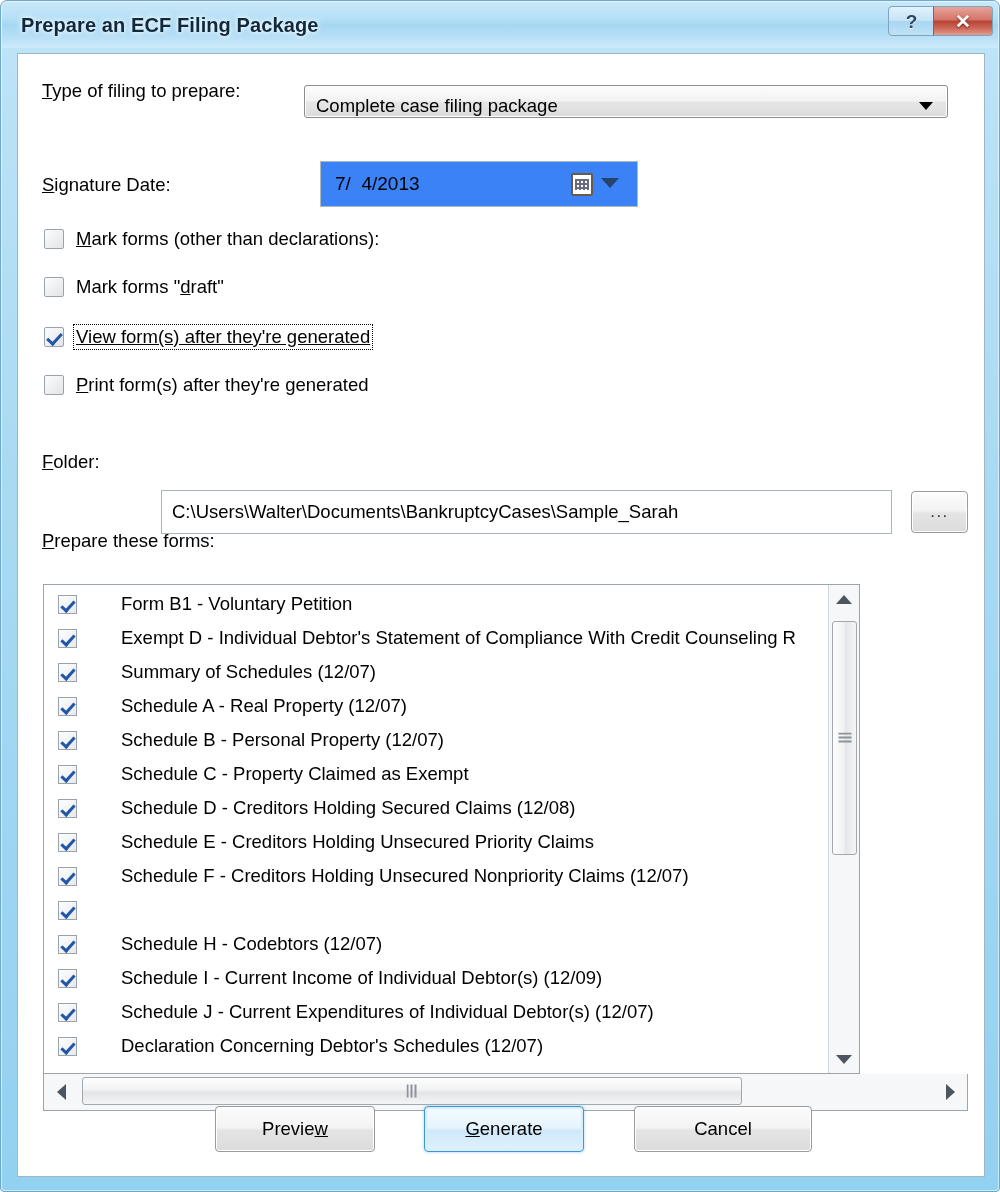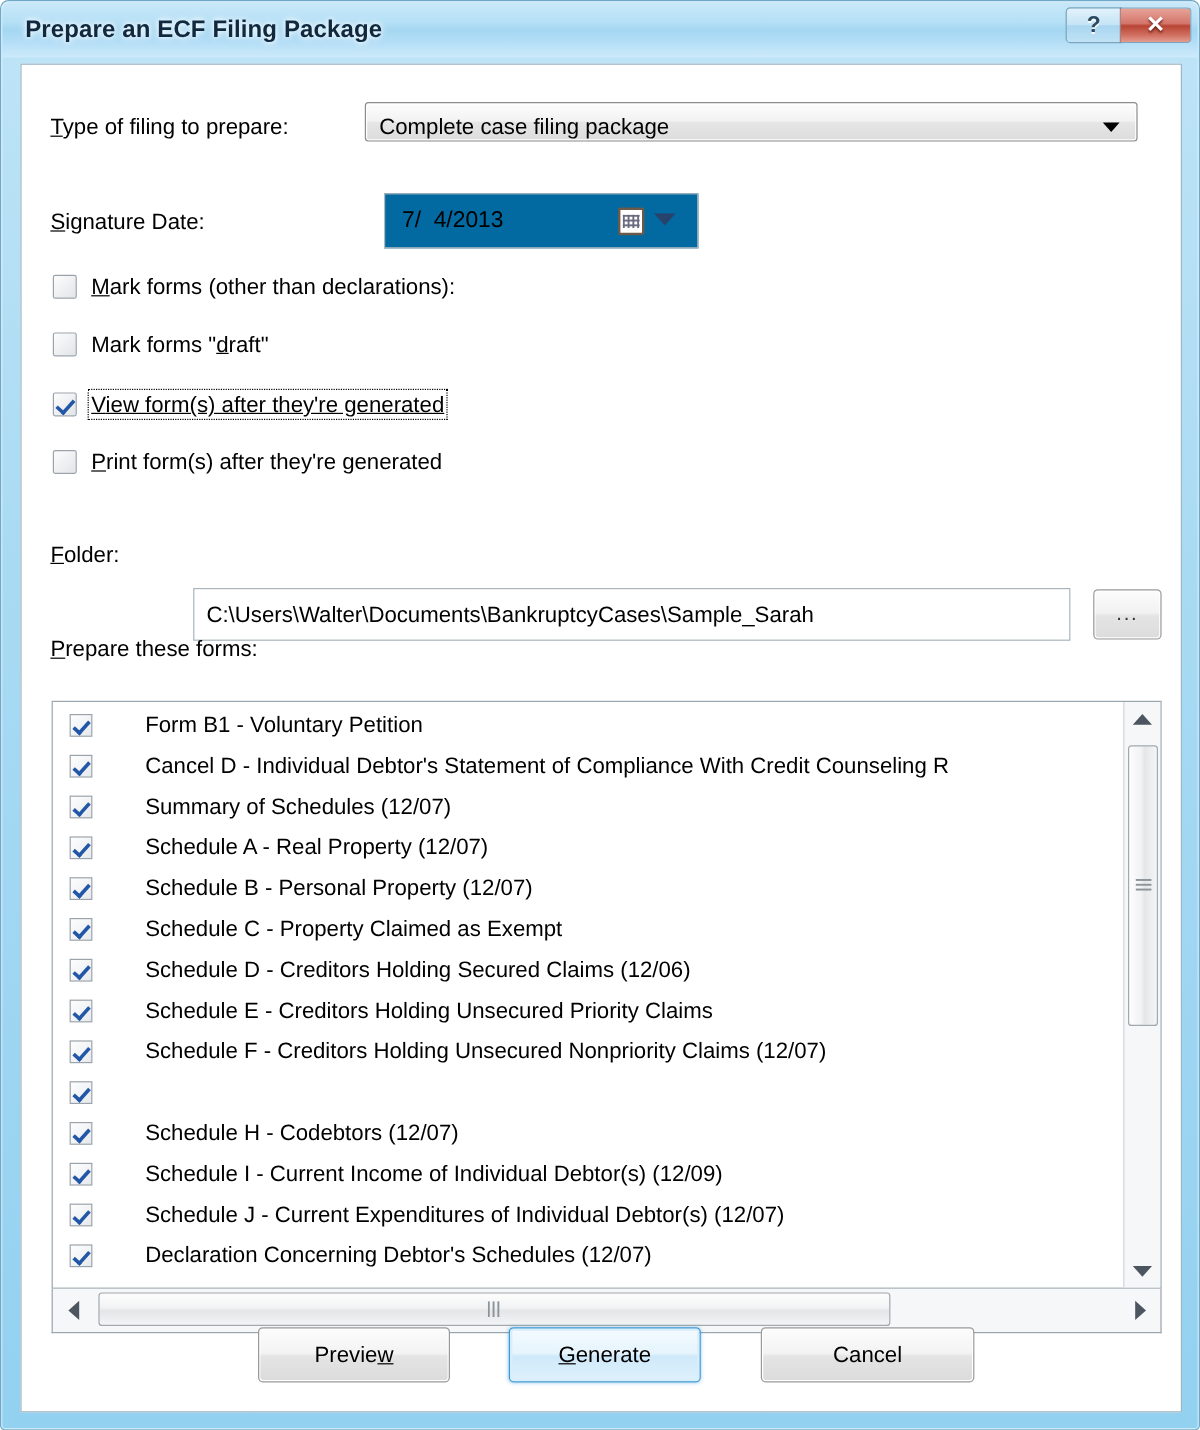--- a/index.html
+++ b/index.html
@@ -119,24 +119,24 @@
     width: 0; height: 0;
     border-left: 7px solid transparent;
     border-right: 7px solid transparent;
     border-top: 8px solid #000;
   }
 
   
   #date-box {
     position: absolute;
     left: 302px; top: 107px;
-    width: 262px; height: 46px;
+    width: 318px; height: 46px;
     box-sizing: border-box;
     border: 1px solid #aeb8bf;
-    background: #0369a1;
+    background: #3b82f6;
     cursor: text;
   }
   #date-text {
     position: absolute;
     left: 14px; top: 11px;
     font-size: 19px;
     color: #000;
     white-space: pre;
   }
   #date-cal {
@@ -247,21 +247,21 @@
     box-shadow: inset 0 0 0 1px #fff;
     display: flex; align-items: center; justify-content: center;
     font-size: 17px; color: #333; letter-spacing: 1.5px;
     cursor: default;
   }
 
   
   #listbox {
     position: absolute;
     left: 25px; top: 530px;
-    width: 925px; height: 490px;
+    width: 817px; height: 490px;
     box-sizing: border-box;
     border: 1px solid #9aa5ad;
     background: #ffffff;
     overflow: hidden;
   }
   #list-items {
     position: absolute;
     left: 0; top: 2px;
     width: 890px;
   }
@@ -408,21 +408,21 @@
     <div id="help-btn" class="capbtn">
       <span class="glyph" id="help-glyph">?</span>
     </div>
     <div id="close-btn" class="capbtn">
       <span class="glyph" id="close-glyph">✕</span>
     </div>
   </div>
 
   <div id="client">
 
-    <div class="lbl" style="left:24px; top:41px;"><span class="acc">T</span><span>ype of filing to prepare:</span></div>
+    <div class="lbl" style="left:24px; top:26px;"><span class="acc">T</span><span>ype of filing to prepare:</span></div>
 
     <div id="combo">
       <span id="combo-text">Complete case filing package</span>
       <span id="combo-arrow"></span>
     </div>
 
     <div class="lbl" style="left:24px; top:120px;"><span class="acc">S</span><span>ignature Date:</span></div>
 
     <div id="date-box">
       <span id="date-text">7/  4/2013</span>
@@ -463,41 +463,41 @@
     <div class="lbl" style="left:24px; top:476px;"><span class="acc">P</span><span>repare these forms:</span></div>
 
     <div id="listbox">
       <div id="list-items">
           <div class="litem">
             <span class="lbox checked"></span>
             <span class="ltext">Form B1 - Voluntary Petition</span>
           </div>
           <div class="litem">
             <span class="lbox checked"></span>
-            <span class="ltext">Cancel D - Individual Debtor's Statement of Compliance With Credit Counseling R</span>
+            <span class="ltext">Exempt D - Individual Debtor's Statement of Compliance With Credit Counseling R</span>
           </div>
           <div class="litem">
             <span class="lbox checked"></span>
             <span class="ltext">Summary of Schedules (12/07)</span>
           </div>
           <div class="litem">
             <span class="lbox checked"></span>
             <span class="ltext">Schedule A - Real Property (12/07)</span>
           </div>
           <div class="litem">
             <span class="lbox checked"></span>
             <span class="ltext">Schedule B - Personal Property (12/07)</span>
           </div>
           <div class="litem">
             <span class="lbox checked"></span>
             <span class="ltext">Schedule C - Property Claimed as Exempt</span>
           </div>
           <div class="litem">
             <span class="lbox checked"></span>
-            <span class="ltext">Schedule D - Creditors Holding Secured Claims (12/06)</span>
+            <span class="ltext">Schedule D - Creditors Holding Secured Claims (12/08)</span>
           </div>
           <div class="litem">
             <span class="lbox checked"></span>
             <span class="ltext">Schedule E - Creditors Holding Unsecured Priority Claims</span>
           </div>
           <div class="litem">
             <span class="lbox checked"></span>
             <span class="ltext">Schedule F - Creditors Holding Unsecured Nonpriority Claims (12/07)</span>
           </div>
           <div class="litem">

